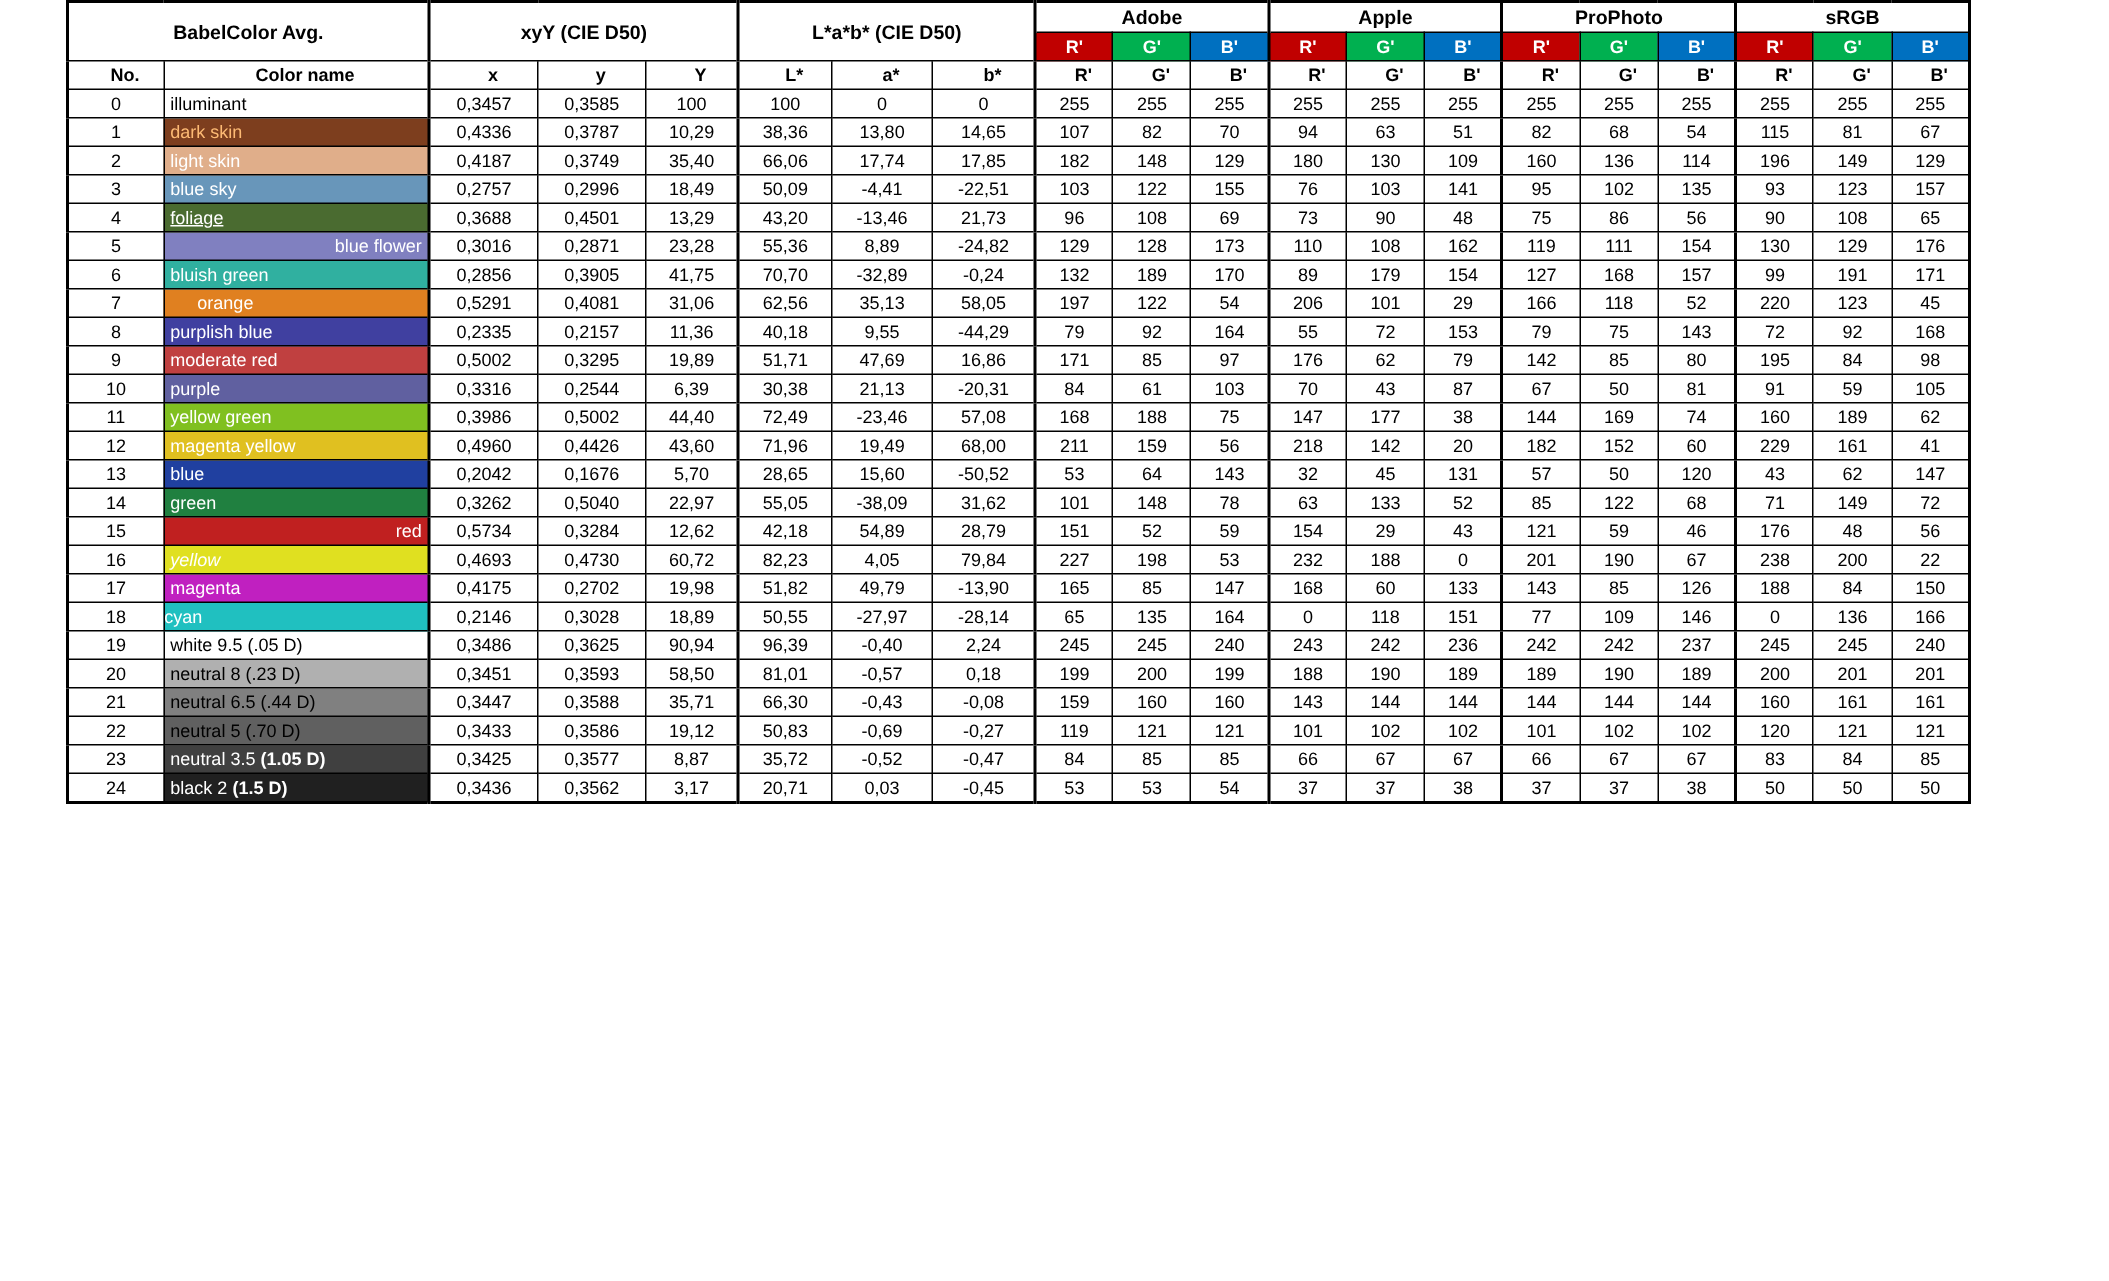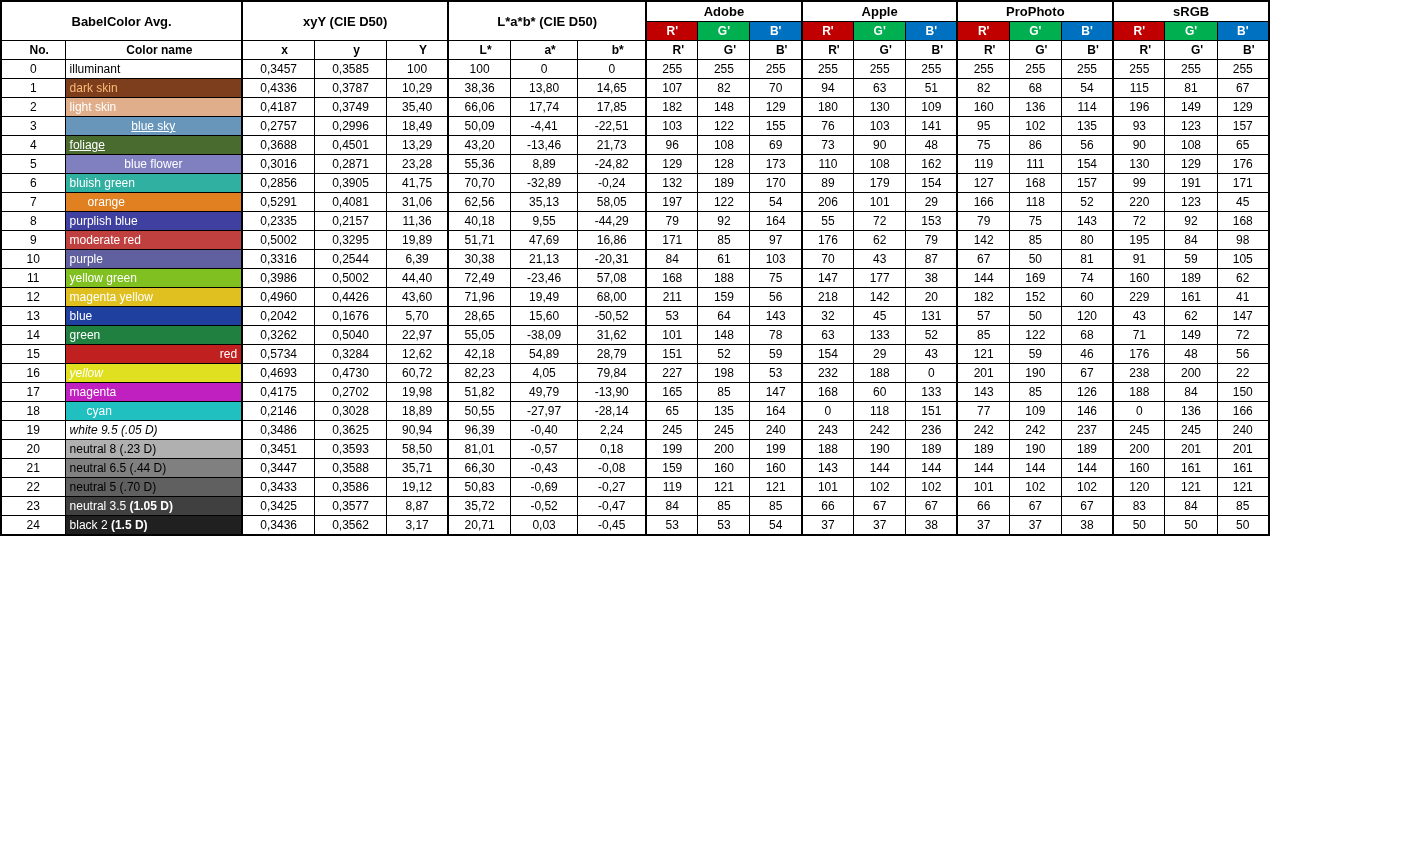--- a/index.html
+++ b/index.html
@@ -4,20 +4,21 @@
   <style>
     * { margin: 0; padding: 0; box-sizing: border-box; }
     body {
       background: #fff;
       font-family: Arial, sans-serif;
       font-size: 12px;
     }
     .table-container {
       width: 1270px;
       overflow: auto;
+      margin-left: 44px;
     }
     table {
       border-collapse: collapse;
       width: 100%;
       border: 2px solid #000;
     }
     th, td {
       border: 1px solid #000;
       text-align: center;
       padding: 2px 4px;
@@ -179,21 +180,21 @@
           <td>109</td>
           <td class="section-border-left">160</td>
           <td>136</td>
           <td>114</td>
           <td class="section-border-left">196</td>
           <td>149</td>
           <td>129</td>
         </tr>
         <tr>
           <td class="section-border-left">3</td>
-          <td style="text-align: center; padding: 2px 4px; background-color: rgb(104, 150, 186); color: rgb(255, 255, 255); text-decoration: underline;">blue sky</td>
+          <td style="text-align: left; padding: 2px 4px; background-color: rgb(104, 150, 186); color: rgb(255, 255, 255);">blue sky</td>
           <td class="section-border-left">0,2757</td>
           <td>0,2996</td>
           <td>18,49</td>
           <td class="section-border-left">50,09</td>
           <td>-4,41</td>
           <td>-22,51</td>
           <td class="section-border-left">103</td>
           <td>122</td>
           <td>155</td>
           <td class="section-border-left">76</td>
@@ -223,21 +224,21 @@
           <td>48</td>
           <td class="section-border-left">75</td>
           <td>86</td>
           <td>56</td>
           <td class="section-border-left">90</td>
           <td>108</td>
           <td>65</td>
         </tr>
         <tr>
           <td class="section-border-left">5</td>
-          <td style="text-align: center; padding: 2px 4px; background-color: rgb(128, 128, 192); color: rgb(255, 255, 255);">blue flower</td>
+          <td style="text-align: right; padding: 2px 4px; background-color: rgb(128, 128, 192); color: rgb(255, 255, 255);">blue flower</td>
           <td class="section-border-left">0,3016</td>
           <td>0,2871</td>
           <td>23,28</td>
           <td class="section-border-left">55,36</td>
           <td>8,89</td>
           <td>-24,82</td>
           <td class="section-border-left">129</td>
           <td>128</td>
           <td>173</td>
           <td class="section-border-left">110</td>
@@ -509,21 +510,21 @@
           <td>133</td>
           <td class="section-border-left">143</td>
           <td>85</td>
           <td>126</td>
           <td class="section-border-left">188</td>
           <td>84</td>
           <td>150</td>
         </tr>
         <tr>
           <td class="section-border-left">18</td>
-          <td style="text-align: left; padding: 2px 21px; background-color: rgb(32, 192, 192); color: rgb(255, 255, 255);">cyan</td>
+          <td style="text-align: left; padding: 2px 0; background-color: rgb(32, 192, 192); color: rgb(255, 255, 255);">cyan</td>
           <td class="section-border-left">0,2146</td>
           <td>0,3028</td>
           <td>18,89</td>
           <td class="section-border-left">50,55</td>
           <td>-27,97</td>
           <td>-28,14</td>
           <td class="section-border-left">65</td>
           <td>135</td>
           <td>164</td>
           <td class="section-border-left highlighted-cell">0</td>
@@ -531,21 +532,21 @@
           <td>151</td>
           <td class="section-border-left">77</td>
           <td>109</td>
           <td>146</td>
           <td class="section-border-left highlighted-cell">0</td>
           <td>136</td>
           <td>166</td>
         </tr>
         <tr>
           <td class="section-border-left">19</td>
-          <td style="text-align: left; padding: 2px 4px; font-style: italic;">white 9.5 (.05 D)</td>
+          <td style="text-align: left; padding: 2px 4px;">white 9.5 (.05 D)</td>
           <td class="section-border-left">0,3486</td>
           <td>0,3625</td>
           <td>90,94</td>
           <td class="section-border-left">96,39</td>
           <td>-0,40</td>
           <td>2,24</td>
           <td class="section-border-left">245</td>
           <td>245</td>
           <td>240</td>
           <td class="section-border-left">243</td>

